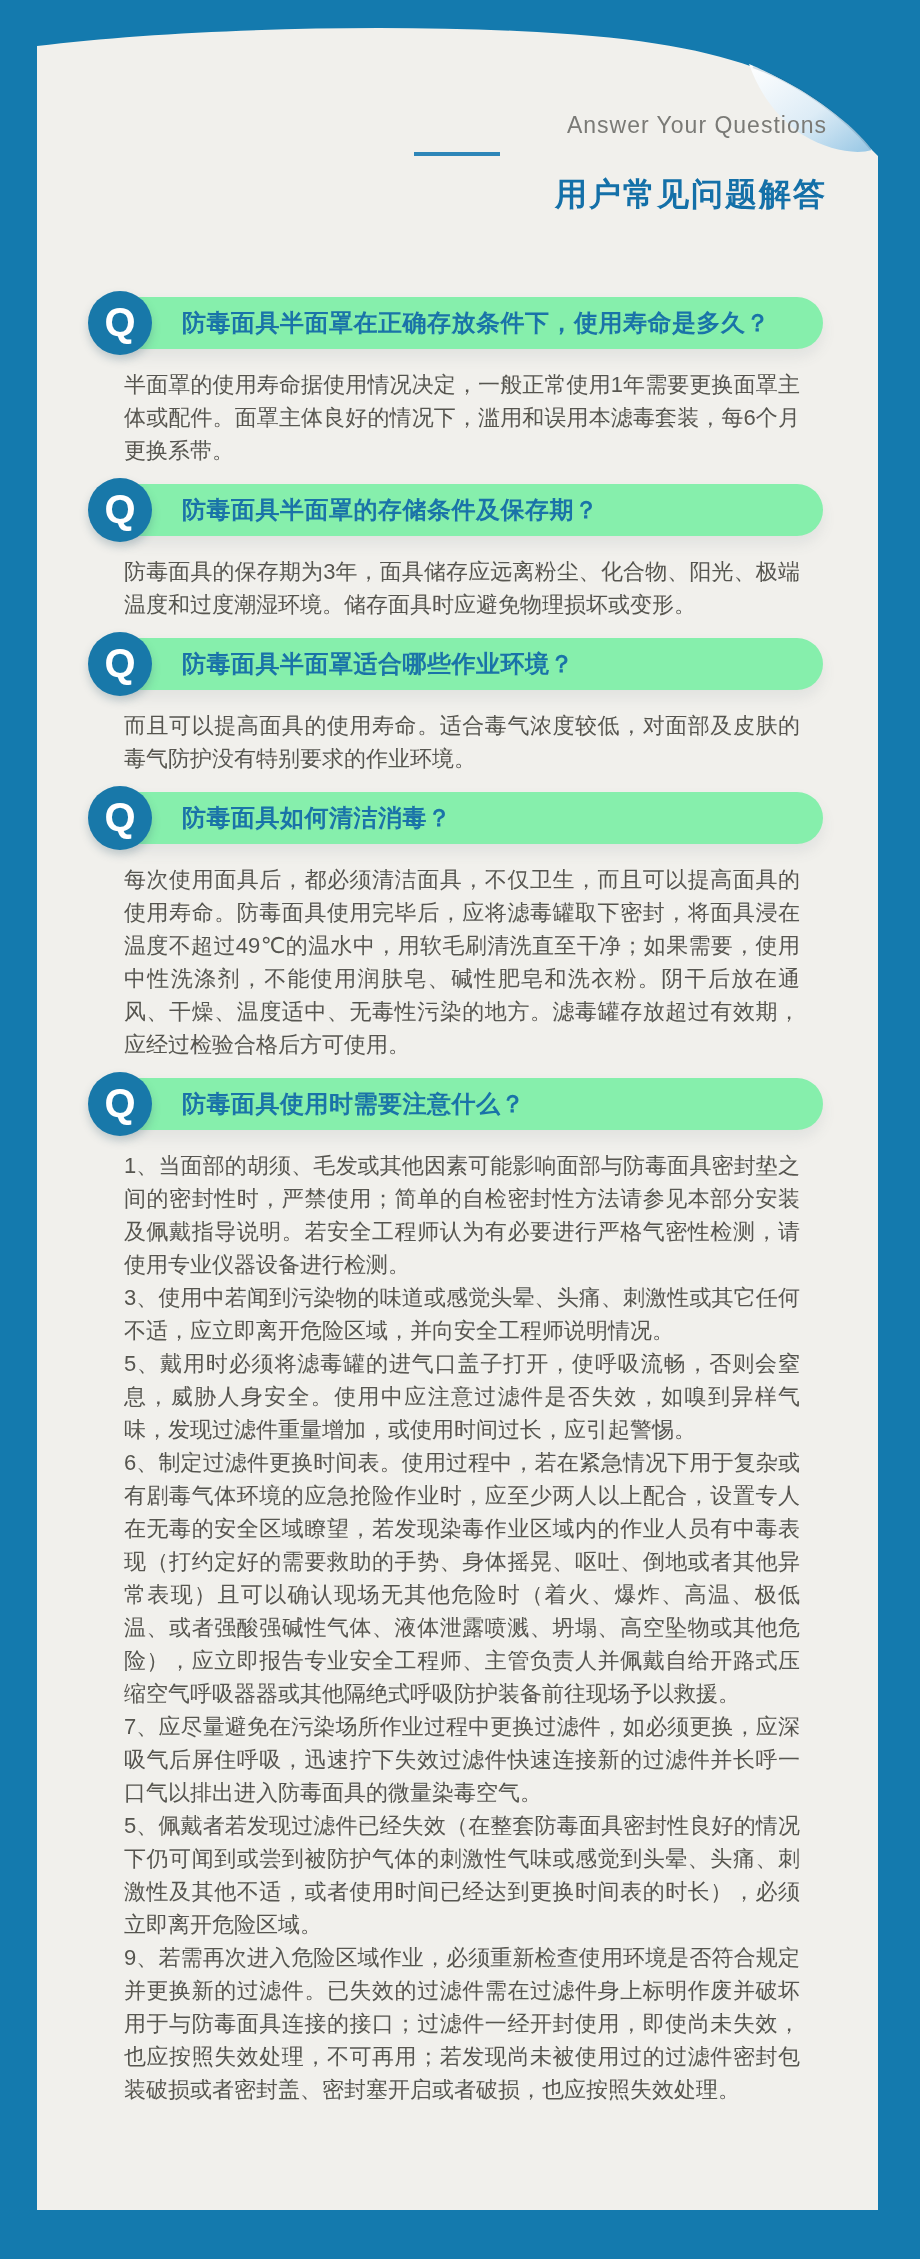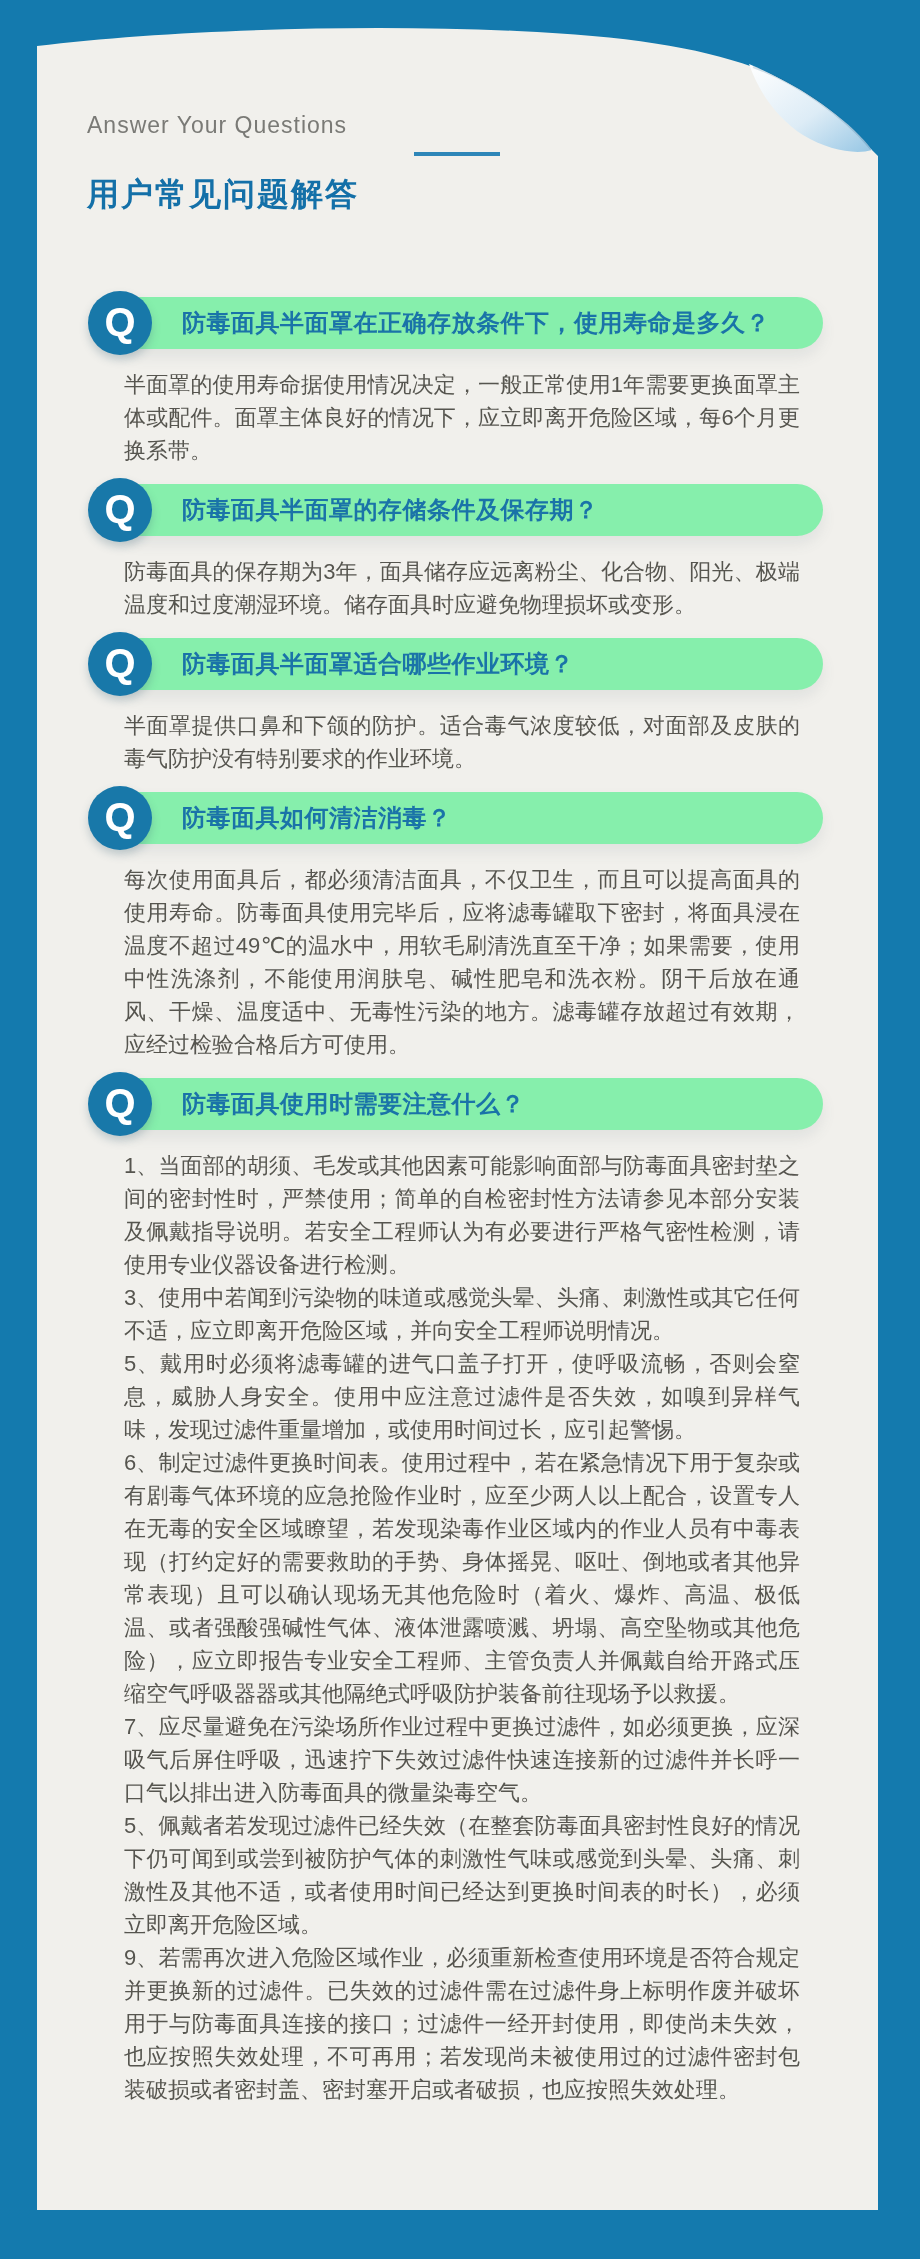--- a/index.html
+++ b/index.html
@@ -5,21 +5,21 @@
   html,body{margin:0;padding:0;}
   body{
     width:920px;height:2259px;position:relative;overflow:hidden;
     font-family:"Liberation Sans","DejaVu Sans",sans-serif;
     background:#147aae;
   }
   .page{position:absolute;inset:0;}
   .paper-top-svg{position:absolute;left:37px;top:0;width:841px;height:170px;display:block;}
   .paper-body{position:absolute;left:37px;top:169px;width:841px;height:2041px;background:#f1f0ec;}
   .content{position:absolute;left:87px;top:112px;width:740px;}
-  .header{text-align:left;}
+  .header{text-align:right;}
   .subtitle{font-size:23px;color:#7a7a76;letter-spacing:1px;}
   .divider{width:86px;height:4px;background:#2e86b8;margin:13px auto 0;}
   .main-title{margin-top:17px;font-size:32px;font-weight:bold;color:#1470a8;letter-spacing:2px;}
   .faq-list{margin-top:80px;}
   .faq-item{margin-bottom:17px;}
   .q-row{position:relative;height:52px;}
   .q-bar{
     position:absolute;left:25px;top:0;width:711px;height:52px;background:#86efac;
     border-radius:26px;box-shadow:0 8px 14px rgba(90,110,120,0.10);
     display:flex;align-items:center;padding-left:70px;box-sizing:border-box;
@@ -68,21 +68,21 @@
   <div class="faq-item">
     <div class="q-row">
       <div class="q-bar">
         <span class="q-text">防毒面具半面罩在正确存放条件下，使用寿命是多久？</span>
       </div>
       <div class="q-circle">
         <span>Q</span>
       </div>
     </div>
     <div class="answer">
-            <p>半面罩的使用寿命据使用情况决定，一般正常使用1年需要更换面罩主体或配件。面罩主体良好的情况下，应立即离开危险区域，每6个月更换系带。</p>
+            <p>半面罩的使用寿命据使用情况决定，一般正常使用1年需要更换面罩主体或配件。面罩主体良好的情况下，滥用和误用本滤毒套装，每6个月更换系带。</p>
           </div>
   </div>
 
   <div class="faq-item">
     <div class="q-row">
       <div class="q-bar">
         <span class="q-text">防毒面具半面罩的存储条件及保存期？</span>
       </div>
       <div class="q-circle">
         <span>Q</span>
@@ -96,21 +96,21 @@
   <div class="faq-item">
     <div class="q-row">
       <div class="q-bar">
         <span class="q-text">防毒面具半面罩适合哪些作业环境？</span>
       </div>
       <div class="q-circle">
         <span>Q</span>
       </div>
     </div>
     <div class="answer">
-            <p>半面罩提供口鼻和下颌的防护。适合毒气浓度较低，对面部及皮肤的毒气防护没有特别要求的作业环境。</p>
+            <p>而且可以提高面具的使用寿命。适合毒气浓度较低，对面部及皮肤的毒气防护没有特别要求的作业环境。</p>
           </div>
   </div>
 
   <div class="faq-item">
     <div class="q-row">
       <div class="q-bar">
         <span class="q-text">防毒面具如何清洁消毒？</span>
       </div>
       <div class="q-circle">
         <span>Q</span>

